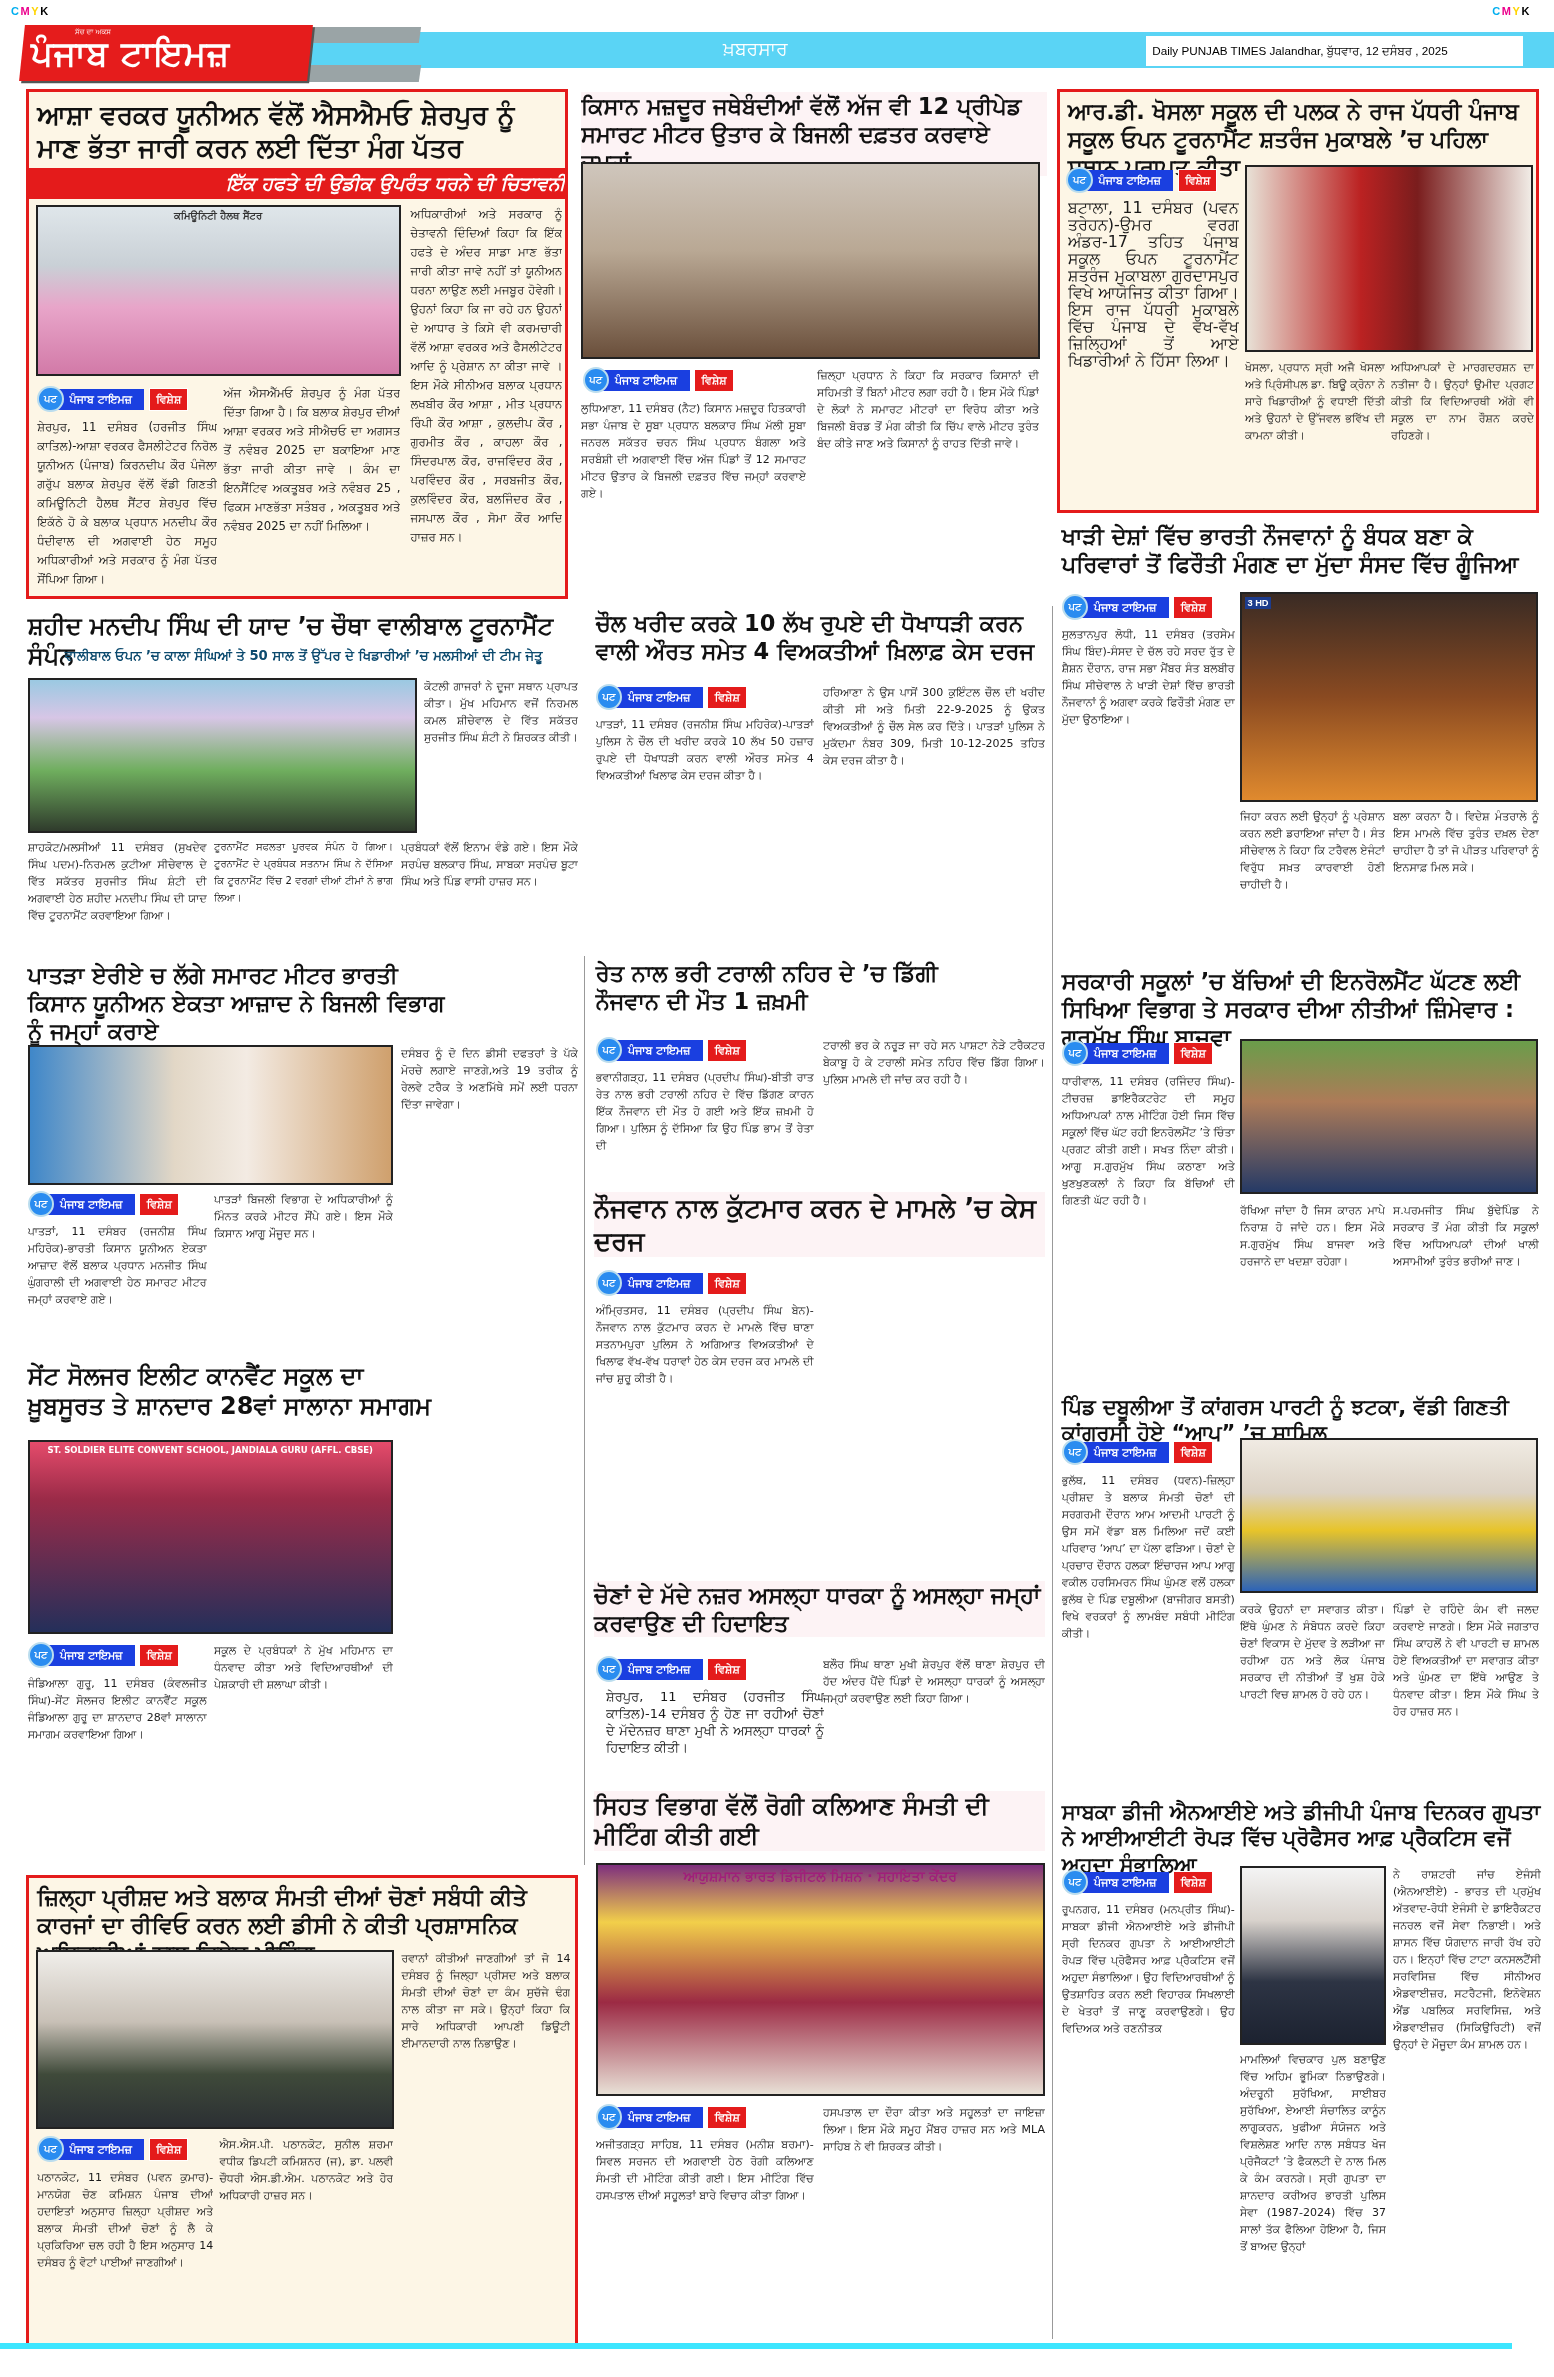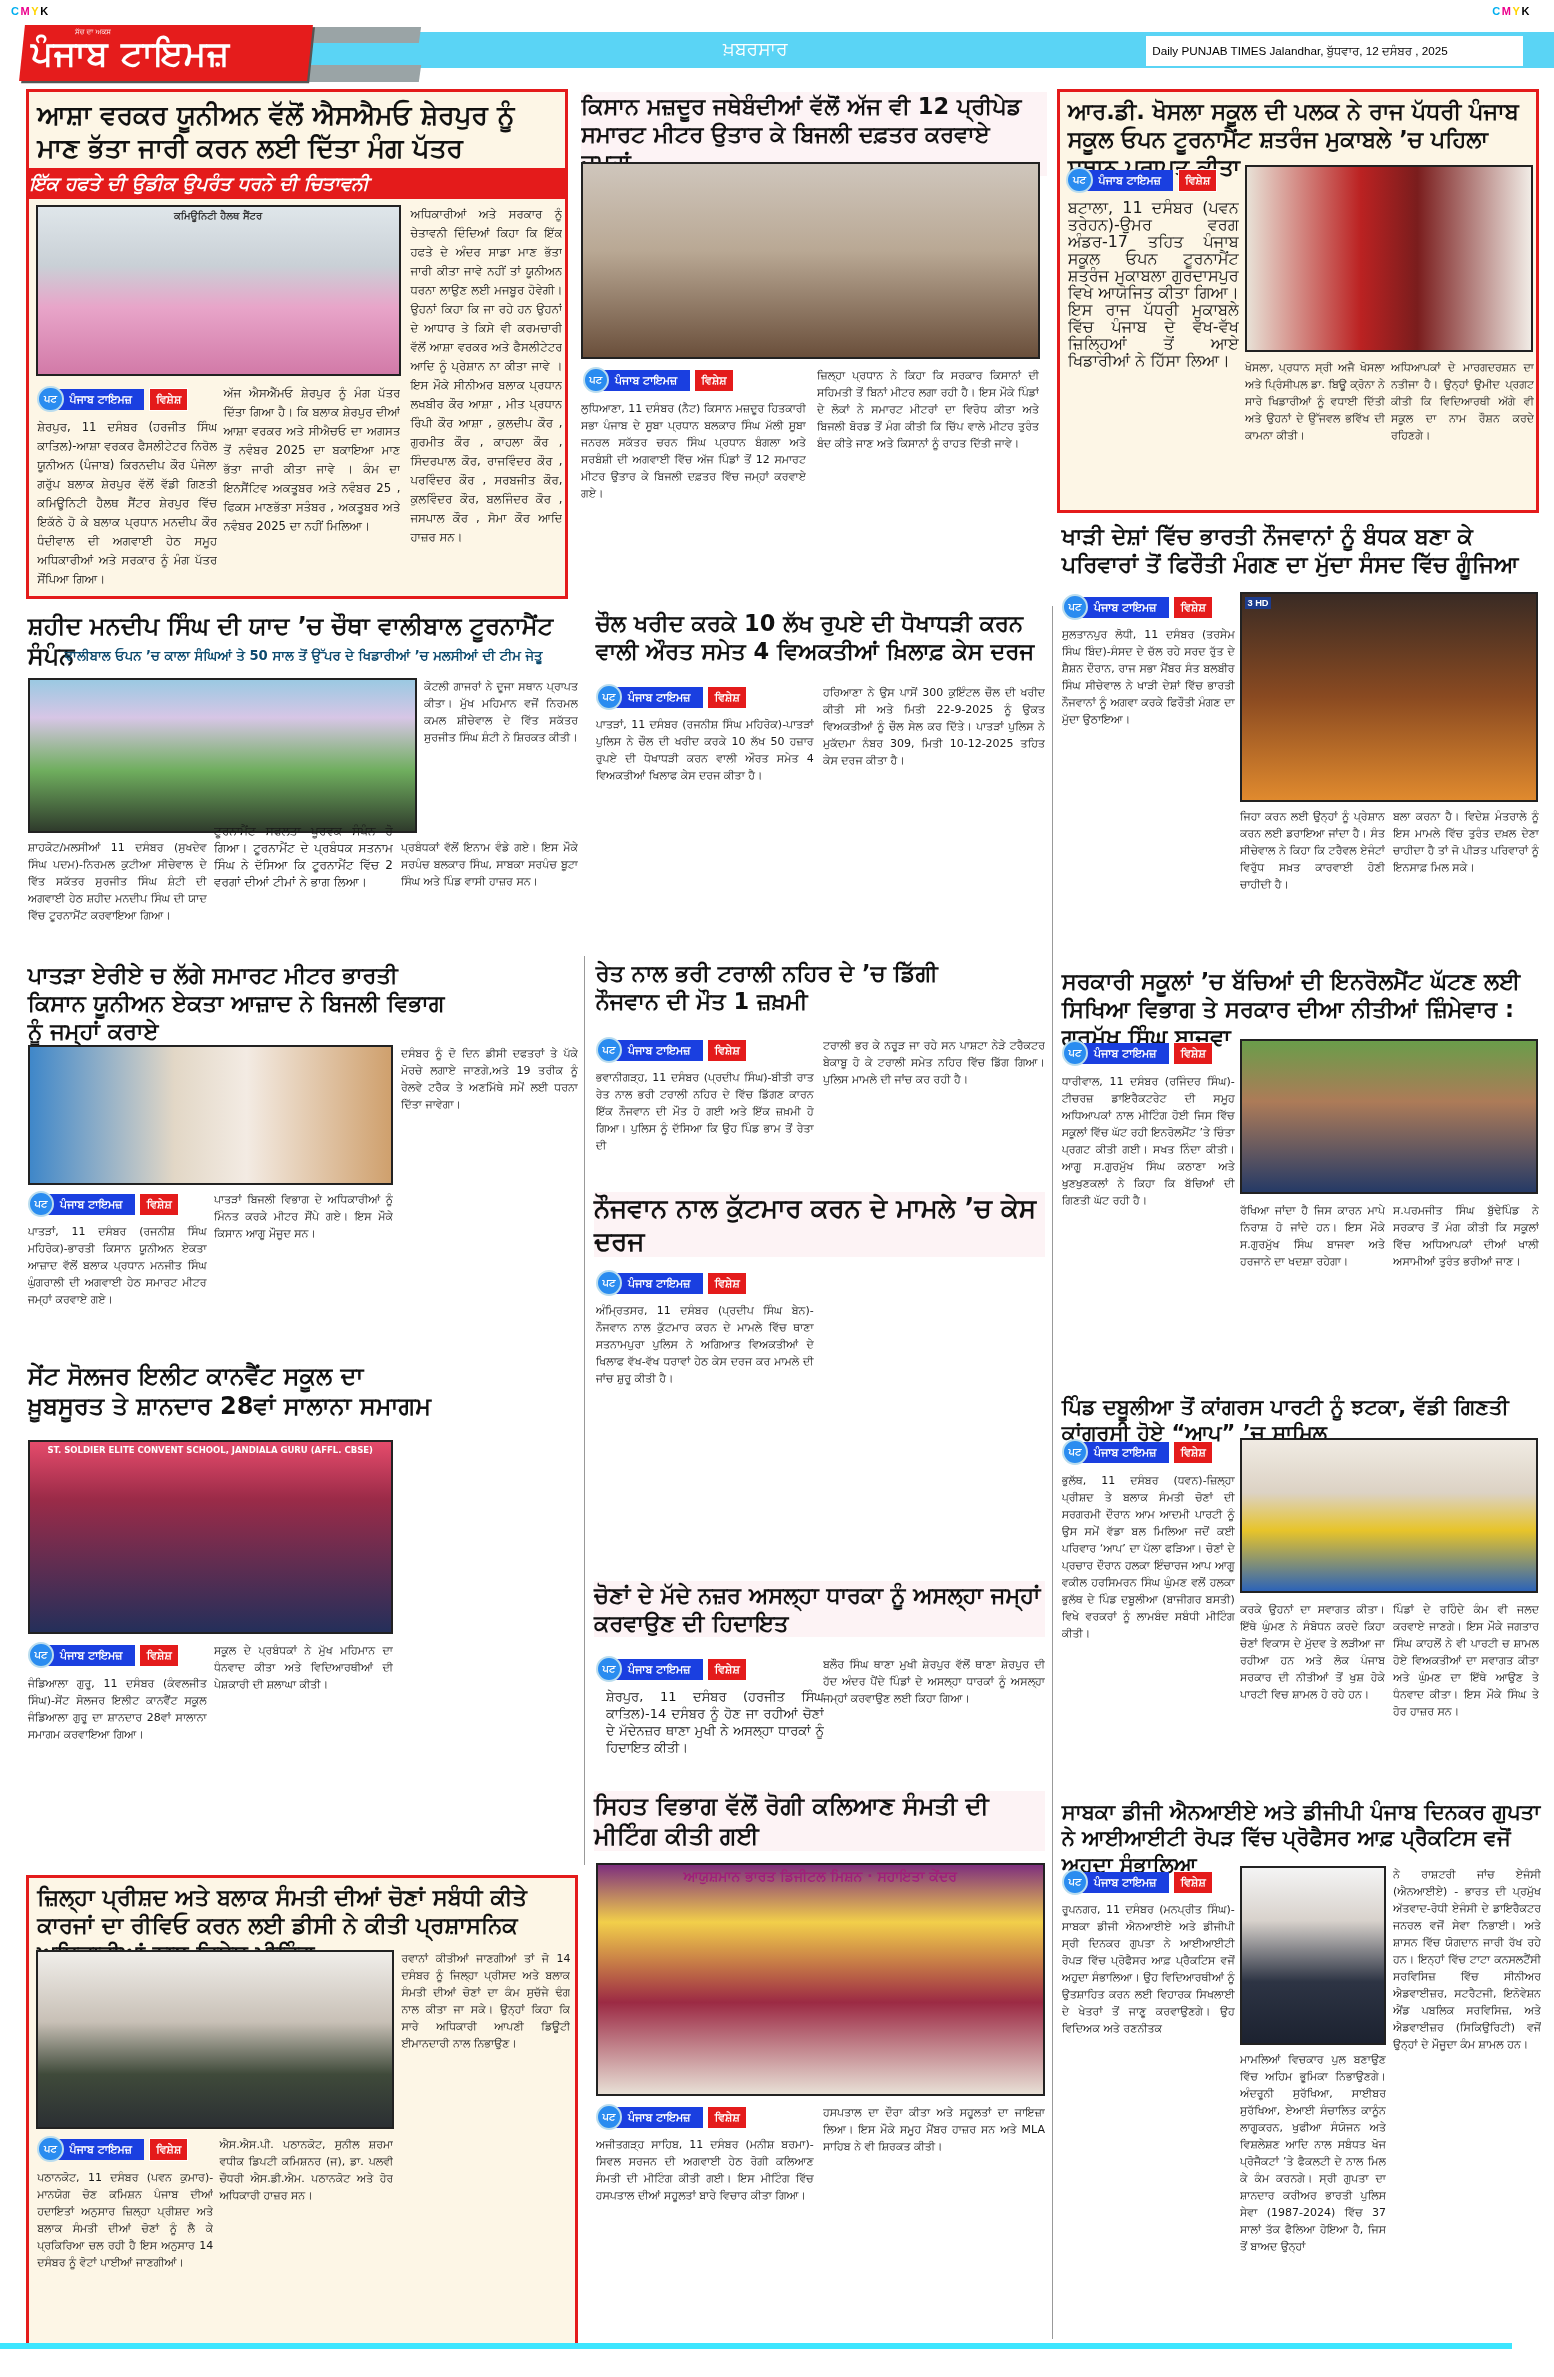--- a/index.html
+++ b/index.html
@@ -14,21 +14,21 @@
   .logo-box{position:absolute;left:22px;top:3.1px;width:288px;height:56px;background:#e51c1c;transform:skewX(-6deg);box-shadow:2.3px 2.3px 0 #555}
   .logo-text{position:absolute;left:31px;top:11px;color:#fff;font:bold 34px "DejaVu Sans",sans-serif;letter-spacing:0.8px}
   .logo-tag{position:absolute;left:75px;top:6.2px;color:#fff;font-size:7px}
   .section-name{position:absolute;left:723px;top:15.5px;color:#fff;font-size:18.7px}
   .dateline{position:absolute;left:1146px;top:14px;width:377px;height:29.5px;background:#fff;font:11.7px "Liberation Sans",sans-serif;padding:7.8px 6.2px;color:#000}
   .pageno{position:absolute;left:1481px;top:11px;color:#fff;font:bold 31px "Liberation Sans",sans-serif}
 
   .story{position:absolute;overflow:hidden}
   .boxed{border:3.9px solid #e41b1b;background:#fdf6e6}
   .hl{font-weight:bold;color:#111;line-height:1.25;position:absolute}
-  .sub-red{position:absolute;background:#e41b1b;color:#fff;font-style:italic;text-align:left;font-weight:bold}
+  .sub-red{position:absolute;background:#e41b1b;color:#fff;font-style:italic;text-align:right;font-weight:bold}
   .subhead{position:absolute;font-weight:bold;text-align:center;color:#0c4a6e}
   .photo{position:absolute;border:2.3px solid #222;overflow:hidden}
   .photo .cap{position:absolute;left:0;right:0;top:3.1px;text-align:center;font-size:10px;font-weight:bold;color:#7a5}
   .byline{position:absolute;height:26.4px;display:flex;align-items:center}
   .byline .logo-circle{width:26.4px;height:26.4px;border-radius:50%;background:#2a8cf0;border:2.3px solid #bde;color:#fff;font-size:10px;display:flex;align-items:center;justify-content:center;font-weight:bold;position:relative;z-index:2}
   .byline .paper{background:#1a3fe0;color:#fff;font-size:11px;font-weight:bold;padding:3.9px 12.4px 3.9px 17px;margin-left:-11px}
   .byline .special{background:#e41b1b;color:#fff;font-size:11px;font-weight:bold;padding:3.9px 6.2px;margin-left:4.7px;border:1.6px solid #fff}
   .col{position:absolute;font-size:11.7px;line-height:19px;text-align:justify;color:#1a1a1a;overflow:hidden}
   .rule-v{position:absolute;width:0.8px;background:#999}
   .footer-band{position:absolute;left:0;top:2343px;width:1512px;height:6.2px;background:#3de6ff}
@@ -119,21 +119,21 @@
   <div class="col" style="left:183px;top:289px;width:145px;height:140px;font-size:11px;line-height:17px">ਜਿਹਾ ਕਰਨ ਲਈ ਉਨ੍ਹਾਂ ਨੂੰ ਪ੍ਰੇਸ਼ਾਨ ਕਰਨ ਲਈ ਡਰਾਇਆ ਜਾਂਦਾ ਹੈ। ਸੰਤ ਸੀਚੇਵਾਲ ਨੇ ਕਿਹਾ ਕਿ ਟਰੈਵਲ ਏਜੰਟਾਂ ਵਿਰੁੱਧ ਸਖ਼ਤ ਕਾਰਵਾਈ ਹੋਣੀ ਚਾਹੀਦੀ ਹੈ।</div>
   <div class="col" style="left:336px;top:289px;width:146px;height:140px;font-size:11px;line-height:17px">ਬਲਾ ਕਰਨਾ ਹੈ। ਵਿਦੇਸ਼ ਮੰਤਰਾਲੇ ਨੂੰ ਇਸ ਮਾਮਲੇ ਵਿੱਚ ਤੁਰੰਤ ਦਖ਼ਲ ਦੇਣਾ ਚਾਹੀਦਾ ਹੈ ਤਾਂ ਜੋ ਪੀੜਤ ਪਰਿਵਾਰਾਂ ਨੂੰ ਇਨਸਾਫ਼ ਮਿਲ ਸਕੇ।</div>
 </div>
 
 <div class="story" style="left:23px;top:606px;width:560px;height:342px">
   <div class="hl" style="left:4.7px;top:4.7px;width:552px;font-size:24px">ਸ਼ਹੀਦ ਮਨਦੀਪ ਸਿੰਘ ਦੀ ਯਾਦ ’ਚ ਚੌਥਾ ਵਾਲੀਬਾਲ ਟੂਰਨਾਮੈਂਟ ਸੰਪੰਨ</div>
   <div class="subhead" style="left:4.7px;top:42px;width:552px;font-size:13.2px">ਵਾਲੀਬਾਲ ਓਪਨ ’ਚ ਕਾਲਾ ਸੰਘਿਆਂ ਤੇ 50 ਸਾਲ ਤੋਂ ਉੱਪਰ ਦੇ ਖਿਡਾਰੀਆਂ ’ਚ ਮਲਸੀਆਂ ਦੀ ਟੀਮ ਜੇਤੂ</div>
   <div class="photo ph-volley" style="left:4.7px;top:72px;width:389px;height:155px"></div>
   <div class="col" style="left:401px;top:72px;width:154px;height:155px;font-size:11px;line-height:17px">ਕੋਟਲੀ ਗਾਜਰਾਂ ਨੇ ਦੂਜਾ ਸਥਾਨ ਪ੍ਰਾਪਤ ਕੀਤਾ। ਮੁੱਖ ਮਹਿਮਾਨ ਵਜੋਂ ਨਿਰਮਲ ਕਮਲ ਸ਼ੀਚੇਵਾਲ ਦੇ ਵਿੱਤ ਸਕੱਤਰ ਸੁਰਜੀਤ ਸਿੰਘ ਸ਼ੰਟੀ ਨੇ ਸ਼ਿਰਕਤ ਕੀਤੀ।</div>
   <div class="col" style="left:4.7px;top:233px;width:179px;height:109px;font-size:11px;line-height:17px">ਸ਼ਾਹਕੋਟ/ਮਲਸੀਆਂ 11 ਦਸੰਬਰ (ਸੁਖਦੇਵ ਸਿੰਘ ਪਦਮ)-ਨਿਰਮਲ ਕੁਟੀਆ ਸੀਚੇਵਾਲ ਦੇ ਵਿੱਤ ਸਕੱਤਰ ਸੁਰਜੀਤ ਸਿੰਘ ਸ਼ੰਟੀ ਦੀ ਅਗਵਾਈ ਹੇਠ ਸ਼ਹੀਦ ਮਨਦੀਪ ਸਿੰਘ ਦੀ ਯਾਦ ਵਿੱਚ ਟੂਰਨਾਮੈਂਟ ਕਰਵਾਇਆ ਗਿਆ।</div>
-  <div class="col" style="left:191px;top:217px;width:179px;height:109px;font-size:12px;line-height:17px">ਟੂਰਨਾਮੈਂਟ ਸਫਲਤਾ ਪੂਰਵਕ ਸੰਪੰਨ ਹੋ ਗਿਆ। ਟੂਰਨਾਮੈਂਟ ਦੇ ਪ੍ਰਬੰਧਕ ਸਤਨਾਮ ਸਿੰਘ ਨੇ ਦੱਸਿਆ ਕਿ ਟੂਰਨਾਮੈਂਟ ਵਿੱਚ 2 ਵਰਗਾਂ ਦੀਆਂ ਟੀਮਾਂ ਨੇ ਭਾਗ ਲਿਆ।</div>
+  <div class="col" style="left:191px;top:232px;width:179px;height:109px;font-size:10px;line-height:17px">ਟੂਰਨਾਮੈਂਟ ਸਫਲਤਾ ਪੂਰਵਕ ਸੰਪੰਨ ਹੋ ਗਿਆ। ਟੂਰਨਾਮੈਂਟ ਦੇ ਪ੍ਰਬੰਧਕ ਸਤਨਾਮ ਸਿੰਘ ਨੇ ਦੱਸਿਆ ਕਿ ਟੂਰਨਾਮੈਂਟ ਵਿੱਚ 2 ਵਰਗਾਂ ਦੀਆਂ ਟੀਮਾਂ ਨੇ ਭਾਗ ਲਿਆ।</div>
   <div class="col" style="left:378px;top:233px;width:177px;height:109px;font-size:11px;line-height:17px">ਪ੍ਰਬੰਧਕਾਂ ਵੱਲੋਂ ਇਨਾਮ ਵੰਡੇ ਗਏ। ਇਸ ਮੌਕੇ ਸਰਪੰਚ ਬਲਕਾਰ ਸਿੰਘ, ਸਾਬਕਾ ਸਰਪੰਚ ਬੂਟਾ ਸਿੰਘ ਅਤੇ ਪਿੰਡ ਵਾਸੀ ਹਾਜ਼ਰ ਸਨ।</div>
 </div>
 
 <div class="story" style="left:591px;top:606px;width:459px;height:334px">
   <div class="hl" style="left:4.7px;top:3.1px;width:451px;font-size:22.5px">ਚੌਲ ਖਰੀਦ ਕਰਕੇ 10 ਲੱਖ ਰੁਪਏ ਦੀ ਧੋਖਾਧੜੀ ਕਰਨ ਵਾਲੀ ਔਰਤ ਸਮੇਤ 4 ਵਿਅਕਤੀਆਂ ਖ਼ਿਲਾਫ਼ ਕੇਸ ਦਰਜ</div>
   <div class="byline" style="left:4.7px;top:78px">
     <span class="logo-circle">ਪਟ</span>
     <span class="paper">ਪੰਜਾਬ ਟਾਇਮਜ਼</span>
     <span class="special">ਵਿਸ਼ੇਸ਼</span>
   </div>

